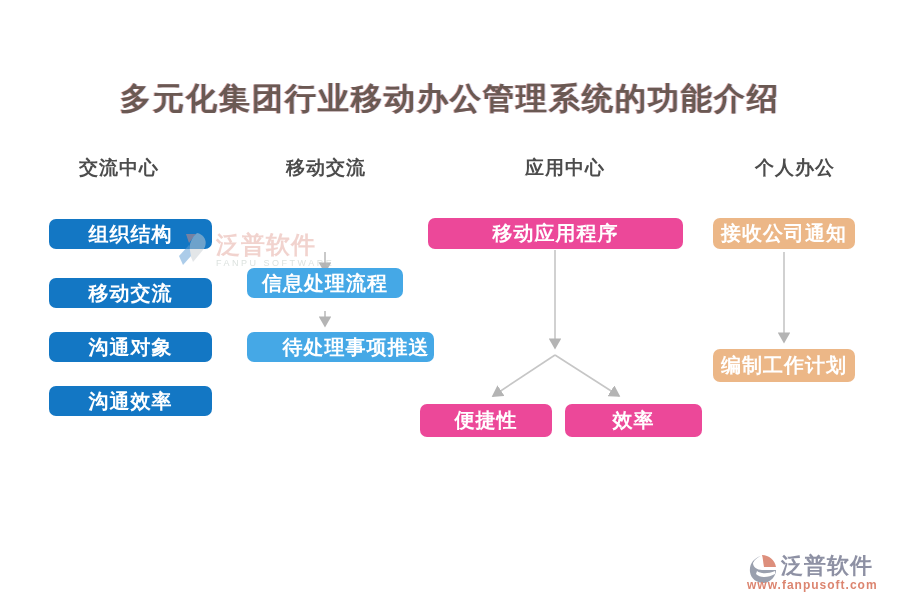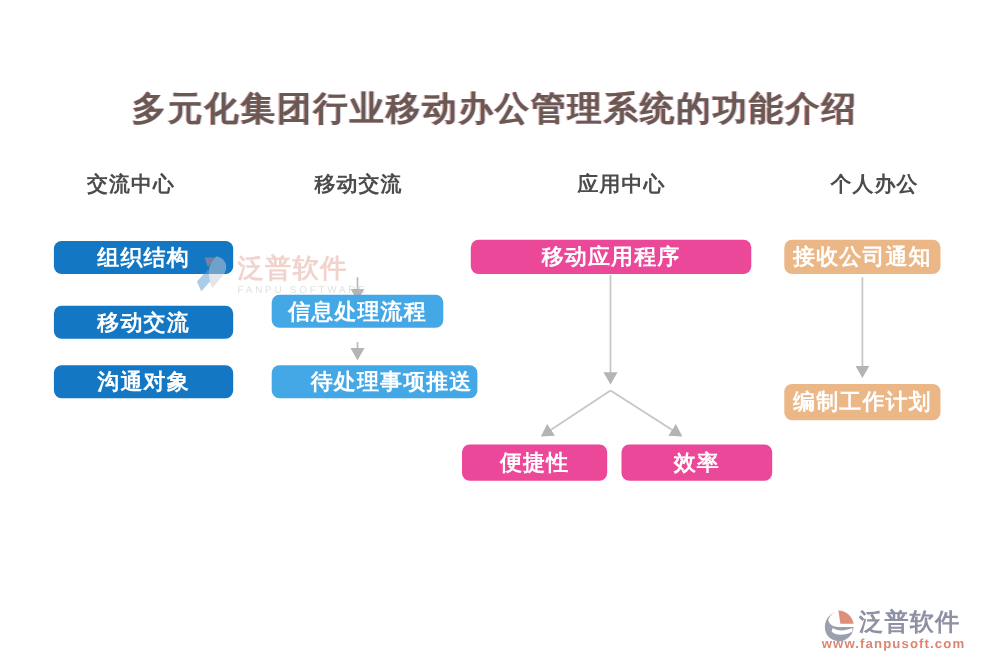--- a/index.html
+++ b/index.html
@@ -63,20 +63,21 @@
     <line x1="555" y1="250" x2="555" y2="348" stroke="#c6c6c6" stroke-width="1.6" marker-end="url(#ah)"></line>
     <line x1="555" y1="355" x2="493" y2="396" stroke="#c6c6c6" stroke-width="1.6" marker-end="url(#ah)"></line>
     <line x1="555" y1="355" x2="619" y2="396" stroke="#c6c6c6" stroke-width="1.6" marker-end="url(#ah)"></line>
 
     <line x1="784" y1="252" x2="784" y2="342" stroke="#c6c6c6" stroke-width="1.6" marker-end="url(#ah)"></line>
   </svg>
 
   <div class="btn c1" style="left:49px;top:219px;width:163px;height:30px;">组织结构</div>
   <div class="btn c1" style="left:49px;top:278px;width:163px;height:30px;">移动交流</div>
   <div class="btn c1" style="left:49px;top:332px;width:163px;height:30px;">沟通对象</div>
+  <div class="btn c1" style="left:49px;top:386px;width:163px;height:30px;">沟通效率</div>
 
   <div class="btn c2" style="left:247px;top:268px;width:156px;height:30px;">信息处理流程</div>
   <div class="btn c2" style="left:247px;top:332px;width:156px;height:30px;padding-left:31px;">待处理事项推送</div>
 
   <div class="btn c3" style="left:428px;top:218px;width:255px;height:31px;">移动应用程序</div>
   <div class="btn c3" style="left:420px;top:404px;width:132px;height:33px;">便捷性</div>
   <div class="btn c3" style="left:565px;top:404px;width:137px;height:33px;">效率</div>
 
   <div class="btn c4" style="left:713px;top:218px;width:142px;height:31px;">接收公司通知</div>
   <div class="btn c4" style="left:713px;top:349px;width:142px;height:33px;">编制工作计划</div>

